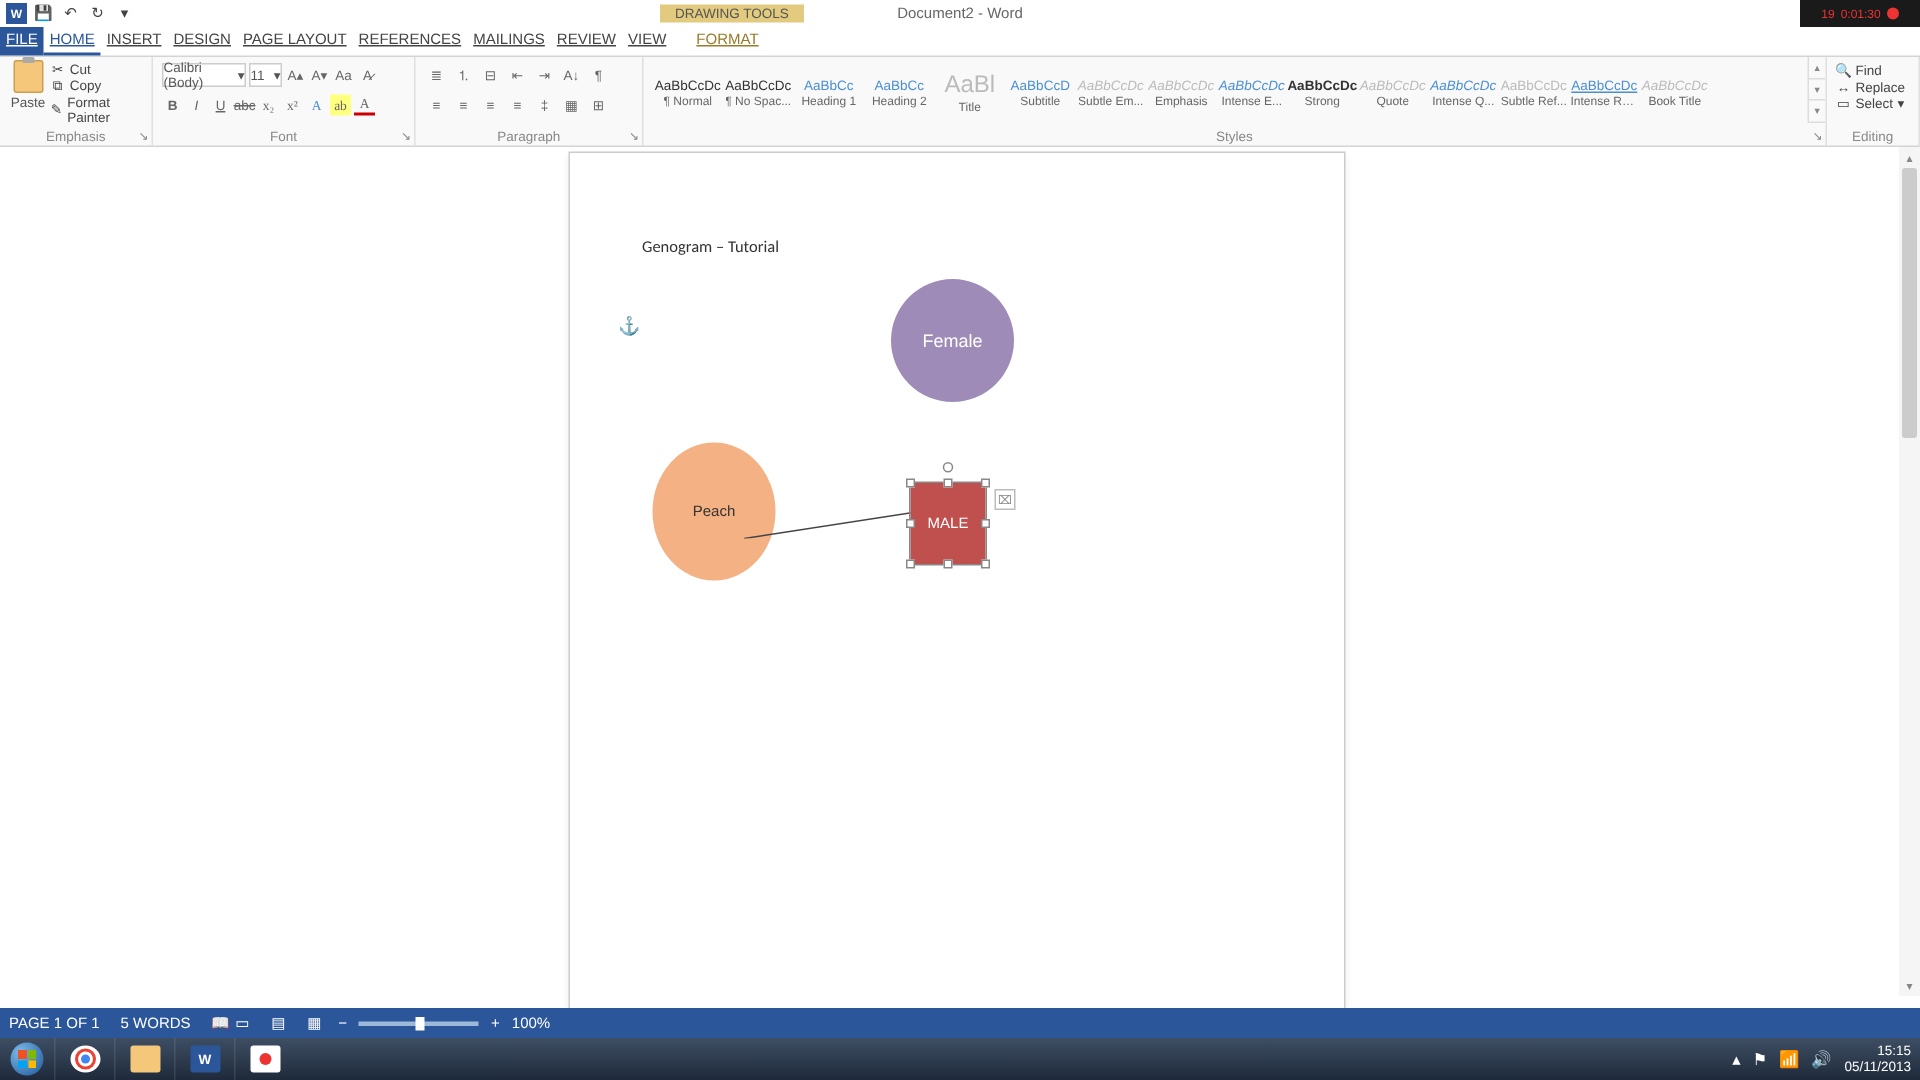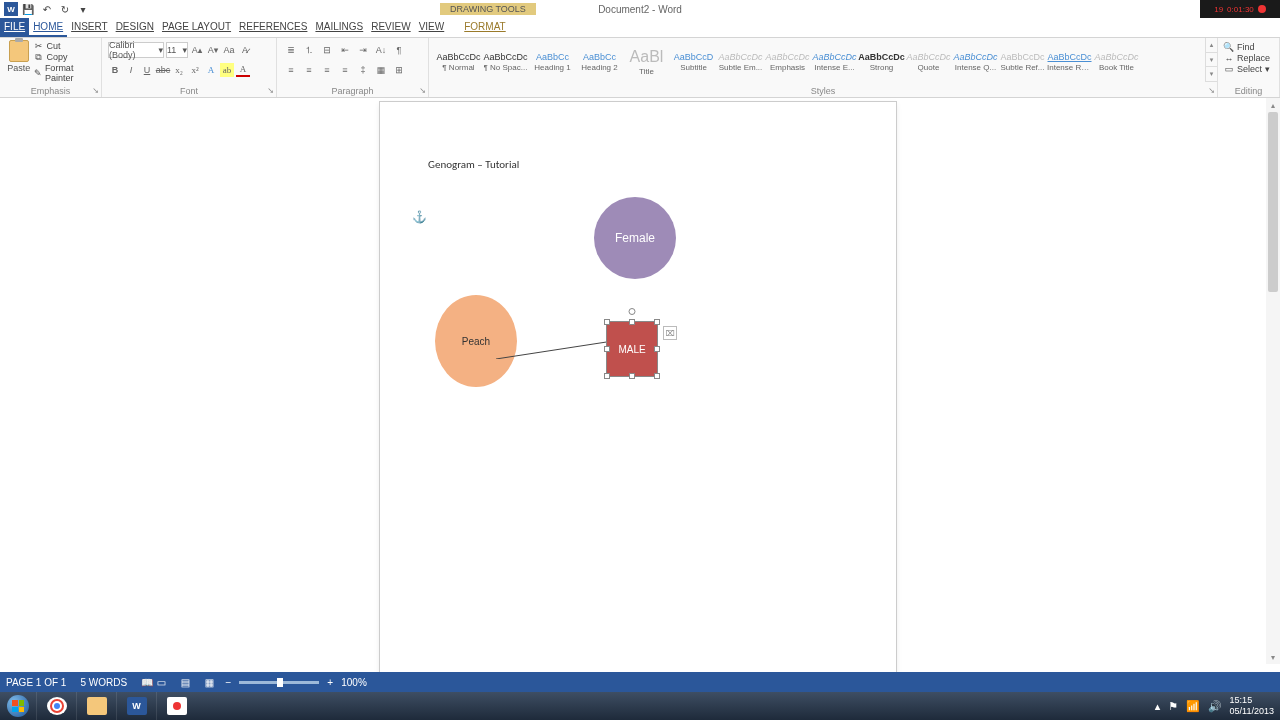--- a/index.html
+++ b/index.html
@@ -64,21 +64,21 @@
 .edit-list { display: flex; flex-direction: column; gap: 1px; padding-top: 2px; }
 .edit-item { display: flex; align-items: center; gap: 3px; font-size: 9px; color: #444; }
 
 .workspace { height: 580px; background: #fff; position: relative; overflow: hidden; }
 .page { position: absolute; left: 380px; top: 4px; width: 516px; height: 600px; background: #fff; box-shadow: 0 0 0 1px #ccc, 0 2px 6px rgba(0,0,0,0.1); }
 .page-content { position: relative; width: 100%; height: 100%; padding: 56px 48px; }
 .doc-title { font-size: 11px; font-family: Calibri, sans-serif; color: #333; }
 .anchor { position: absolute; left: 32px; top: 108px; color: #2b579a; font-size: 12px; }
 
 .shape { position: absolute; display: flex; align-items: center; justify-content: center; font-family: Calibri, sans-serif; }
-.female-circle { left: 214px; top: 95px; width: 82px; height: 82px; border-radius: 50%; background: #9e8bb7; color: #fff; font-size: 12px; }
+.female-circle { left: 214px; top: 84px; width: 82px; height: 82px; border-radius: 50%; background: #9e8bb7; color: #fff; font-size: 12px; }
 .peach-circle { left: 55px; top: 193px; width: 82px; height: 92px; border-radius: 50%; background: #f4b183; color: #333; font-size: 10px; }
 .male-square { left: 227px; top: 220px; width: 50px; height: 54px; background: #c0504d; color: #fff; font-size: 10px; outline: 1px solid #888; }
 .sel-handle { position: absolute; width: 6px; height: 6px; background: #fff; border: 1px solid #888; }
 .rotate-handle { position: absolute; top: -14px; left: 50%; transform: translateX(-50%); width: 7px; height: 7px; border: 1px solid #888; border-radius: 50%; background: #fff; }
 .layout-opt { position: absolute; right: -20px; top: 4px; width: 14px; height: 14px; border: 1px solid #bbb; background: #fff; font-size: 8px; display: flex; align-items: center; justify-content: center; color: #888; }
 .conn-line { position: absolute; left: 116px; top: 237px; width: 130px; height: 20px; }
 
 .scroll-v { position: absolute; right: 0; top: 98px; width: 14px; height: 566px; background: #f5f5f5; }
 .scroll-v .arrow { height: 14px; display: flex; align-items: center; justify-content: center; font-size: 8px; color: #888; }
 .scroll-v .track { height: 538px; position: relative; }
@@ -100,21 +100,21 @@
 .task-item { width: 40px; height: 28px; display: flex; align-items: center; justify-content: center; border-left: 1px solid rgba(255,255,255,0.1); }
 .task-icon { width: 20px; height: 18px; border-radius: 2px; }
 .chrome-i { background: #fff; border-radius: 50%; display:flex; align-items:center; justify-content:center;}
 .chrome-i::after { content:""; width:6px;height:6px;border-radius:50%;background:#4285f4;box-shadow:0 0 0 2px #fff,0 0 0 4px #ea4335;}
 .explorer-i { background: #f4c77b; }
 .word-i { background: #2b579a; display:flex;align-items:center;justify-content:center;color:#fff;font-size:9px;font-weight:bold;}
 .rec-i { background: #fff; display:flex;align-items:center;justify-content:center;}
 .rec-i::after{content:"";width:8px;height:8px;background:#e33;border-radius:50%;}
 .task-right { display: flex; align-items: center; color: #fff; font-size: 10px; gap: 8px; padding-right: 6px; }
 .tray-icon { font-size: 11px; }
-.clock { text-align: left; line-height: 11px; font-size: 9px; }
+.clock { text-align: right; line-height: 11px; font-size: 9px; }
 </style>
 </head>
 <body>
 
 <div class="titlebar">
   <div class="qat">
     <div class="word-icon">W</div>
     <div class="icon">💾</div>
     <div class="icon">↶</div>
     <div class="icon">↻</div>

